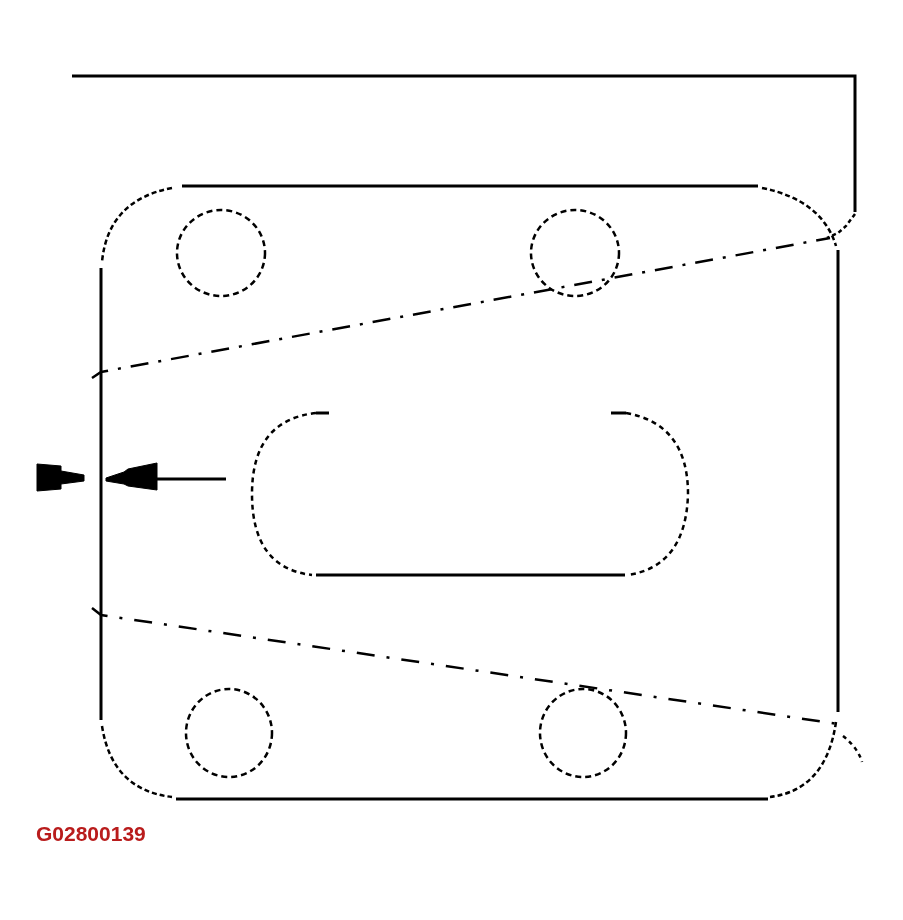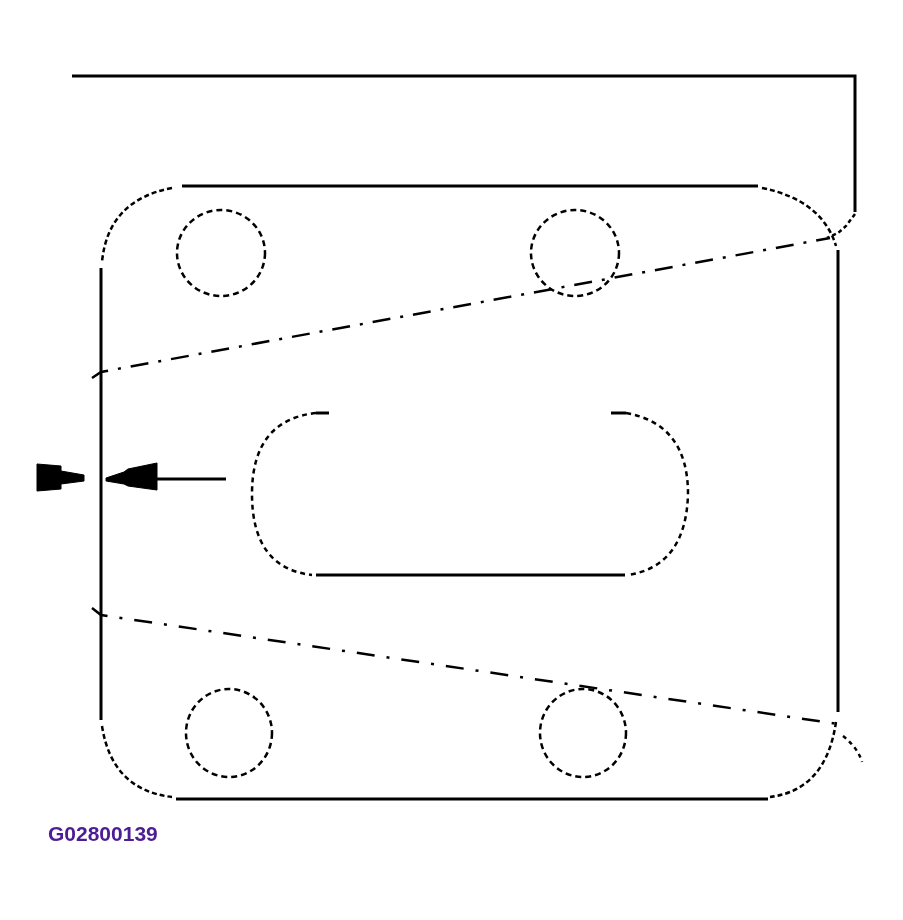--- a/index.html
+++ b/index.html
@@ -21,23 +21,22 @@
       width: 903px;
       height: 920px;
     }
     .figure-id {
       position: absolute;
       left: 36px;
       top: 822px;
       font-family: "Liberation Sans", sans-serif;
       font-size: 21px;
       font-weight: bold;
-      color: #4c1d95;
+      color: #b91c1c;
       letter-spacing: 0px;
-      margin-left: 12px;
     }
   </style>
 </head>
 <body>
 
 <svg id="diagram" viewBox="0 0 903 920" xmlns="http://www.w3.org/2000/svg">
 
   <g fill="none" stroke="#000" stroke-width="3">
     <polyline points="72,76 855,76 855,212"></polyline>
     <polyline points="855,214 846,226 838,233 827,238" stroke-dasharray="4,3" stroke-width="2.5"></polyline>

